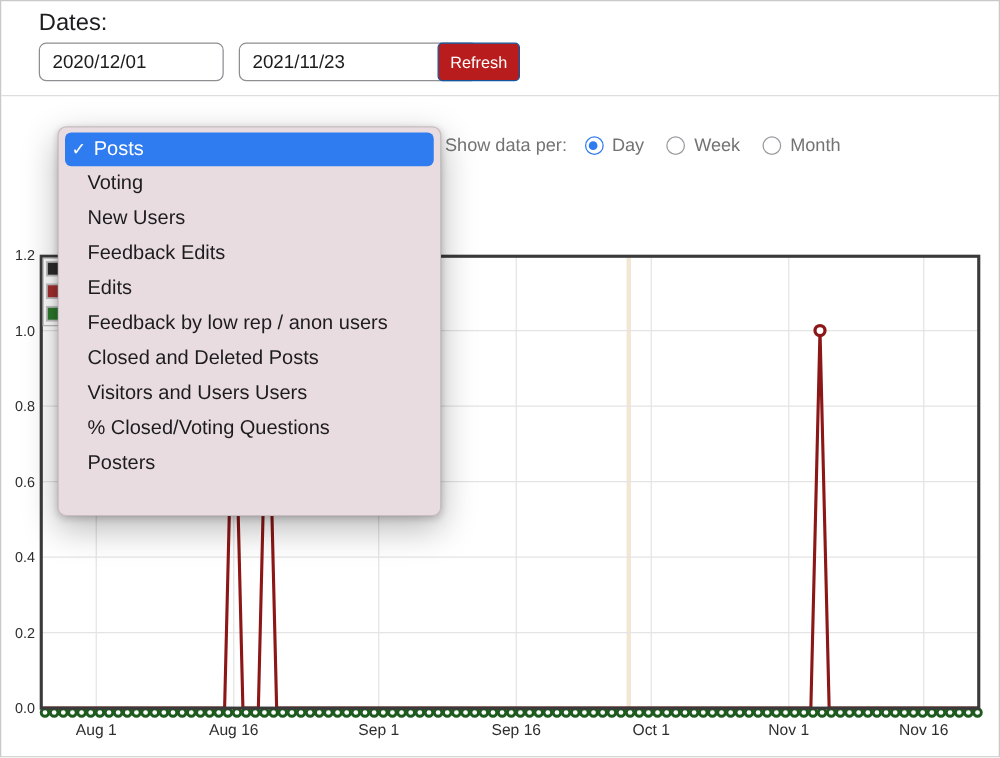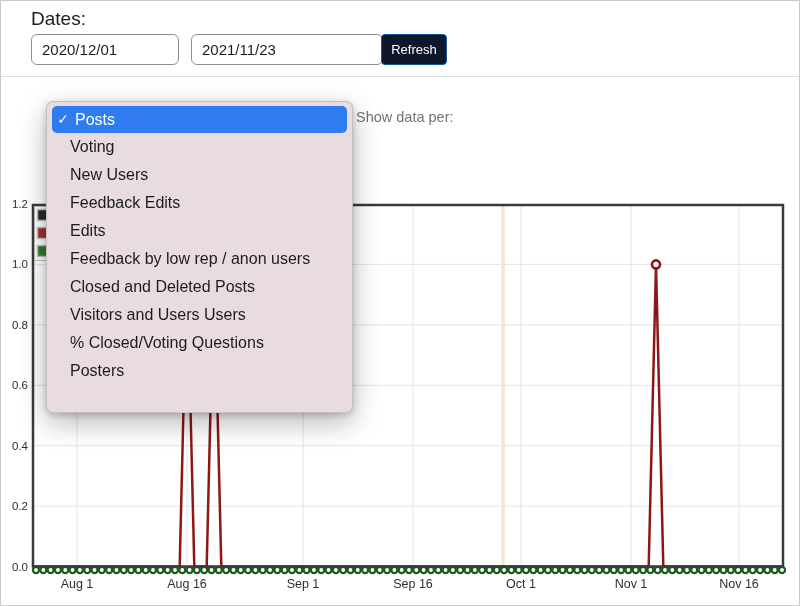--- a/index.html
+++ b/index.html
@@ -12,22 +12,22 @@
   
   .dates-label{position:absolute;left:30px;top:7px;font-size:19px;font-weight:normal;z-index:2;}
   .date-input{
     position:absolute;top:33px;height:31px;border:1px solid #8e8e93;border-radius:6px;
     background:#fff;font-family:"Liberation Sans", sans-serif;font-size:15px;color:#1d1d1f;
     padding:0 10px;z-index:2;outline:none;
   }
   #date-from{left:30px;width:148px;}
   #date-to{left:174px;width:192px;margin-left:16px;}
   .refresh-btn{
-    position:absolute;left:380px;top:33px;width:66px;height:31px;z-index:2;
-    background:#0f172a;border:1px solid #13589e;border-radius:4px;color:#fff;
+    position:absolute;left:349px;top:33px;width:66px;height:31px;z-index:2;
+    background:#b91c1c;border:1px solid #13589e;border-radius:4px;color:#fff;
     font-family:"Liberation Sans", sans-serif;font-size:13px;cursor:pointer;
   }
   .divider{position:absolute;left:0;top:75px;width:800px;height:1px;background:#dddddd;z-index:1;}
   
   .granularity{
     position:absolute;left:355px;top:103px;height:25px;display:flex;align-items:center;
     font-size:14.5px;z-index:4;color:#737373;
   }
   .granularity .glabel{margin-right:14px;}
   .radio-opt{display:flex;align-items:center;margin-right:18px;cursor:pointer;}
@@ -202,20 +202,34 @@
       <circle cx="780.9974" cy="569" r="3.05" fill="#ffffff" stroke="#1d5a1d" stroke-width="2.3"></circle>
       <rect x="32" y="204" width="750" height="361.5" fill="none" stroke="#3a3a3a" stroke-width="2.5"></rect>
       <rect x="33.5" y="205.5" width="72" height="54" fill="rgba(255,255,255,0.92)" stroke="#bdbdbd" stroke-width="1"></rect>
       <rect x="36.5" y="208.5" width="11" height="11" fill="#2b2b2b" stroke="#c4c4c4" stroke-width="1.5"></rect>
       <rect x="36.5" y="226.5" width="11" height="11" fill="#a42f2f" stroke="#c4c4c4" stroke-width="1.5"></rect>
       <rect x="36.5" y="244.5" width="11" height="11" fill="#2c7a2c" stroke="#c4c4c4" stroke-width="1.5"></rect>
     </svg>
 
   <div class="granularity">
     <span class="glabel">Show data per:</span>
+    <span id="radio-host" style="display:flex;align-items:center;">
+        <span class="radio-opt">
+          <span class="radio-circle on"></span>
+          <span>Day</span>
+        </span>
+        <span class="radio-opt">
+          <span class="radio-circle"></span>
+          <span>Week</span>
+        </span>
+        <span class="radio-opt">
+          <span class="radio-circle"></span>
+          <span>Month</span>
+        </span>
+      </span>
   </div>
 
   <div class="menu" id="metric-menu">
       <div class="menu-item selected">
         <span class="check">✓</span>
         <span>Posts</span>
       </div>
       <div class="menu-item"><span>Voting</span></div>
       <div class="menu-item"><span>New Users</span></div>
       <div class="menu-item"><span>Feedback Edits</span></div>

